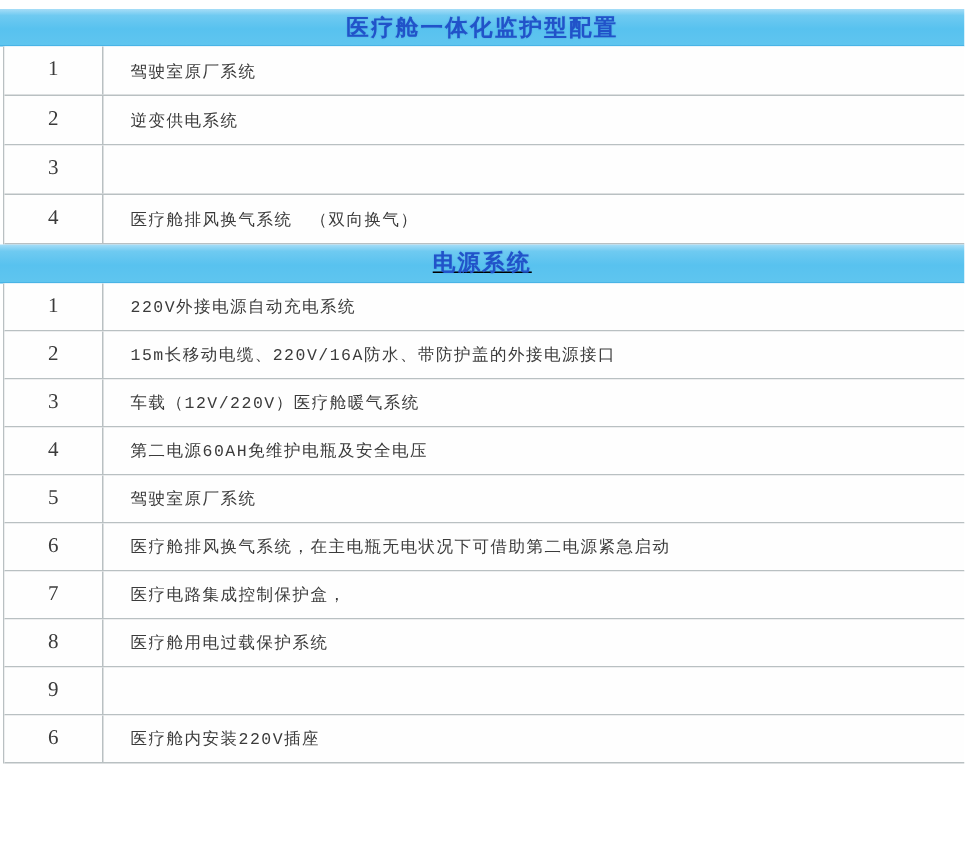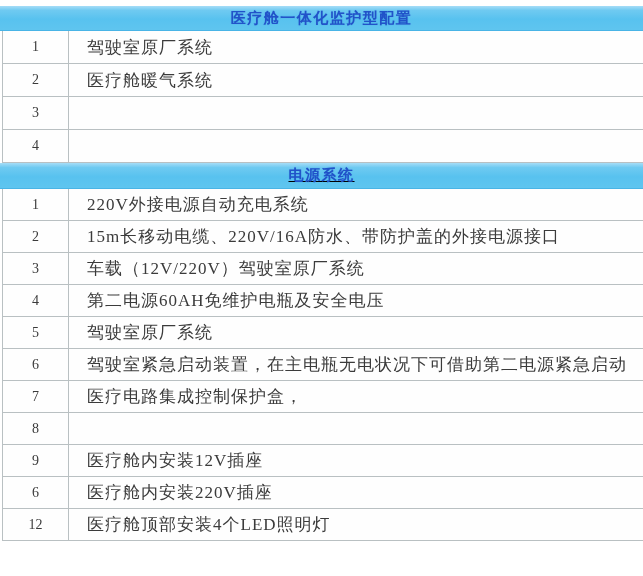--- a/index.html
+++ b/index.html
@@ -47,22 +47,22 @@
     display: flex; align-items: center; justify-content: center;
     border-right: 1px solid #b9c0c2;
     font-family: "Liberation Serif", "DejaVu Serif", serif;
     font-size: 14px;
     color: #3a3a3a;
   }
   .text-cell {
     flex: 1;
     display: flex; align-items: center;
     padding-left: 18px;
-    font-family: Liberation Serif, serif;
-    font-size: 17px;
+    font-family: Liberation Mono, monospace;
+    font-size: 11px;
     color: #3b3b3b;
     letter-spacing: 1px;
     white-space: nowrap;
     overflow: hidden;
   }
 </style>
 </head>
 <body>
 
 <div class="page">
@@ -72,72 +72,69 @@
     <span class="banner-title">医疗舱一体化监护型配置</span>
   </div>
 
   <div class="rows sec-1">
     <div class="row">
       <div class="num-cell">1</div>
       <div class="text-cell">驾驶室原厂系统</div>
     </div>
     <div class="row">
       <div class="num-cell">2</div>
-      <div class="text-cell">医疗舱暖气系统</div>
+      <div class="text-cell">逆变供电系统</div>
     </div>
     <div class="row">
       <div class="num-cell">3</div>
     </div>
     <div class="row">
       <div class="num-cell">4</div>
+      <div class="text-cell">医疗舱排风换气系统　（双向换气）</div>
     </div>
   </div>
 
   <div class="banner banner-2">
     <span class="banner-title">电源系统</span>
   </div>
 
   <div class="rows sec-2">
     <div class="row">
       <div class="num-cell">1</div>
       <div class="text-cell">220V外接电源自动充电系统</div>
     </div>
     <div class="row">
       <div class="num-cell">2</div>
       <div class="text-cell">15m长移动电缆、220V/16A防水、带防护盖的外接电源接口</div>
     </div>
     <div class="row">
       <div class="num-cell">3</div>
-      <div class="text-cell">车载（12V/220V）驾驶室原厂系统</div>
+      <div class="text-cell">车载（12V/220V）医疗舱暖气系统</div>
     </div>
     <div class="row">
       <div class="num-cell">4</div>
       <div class="text-cell">第二电源60AH免维护电瓶及安全电压</div>
     </div>
     <div class="row">
       <div class="num-cell">5</div>
       <div class="text-cell">驾驶室原厂系统</div>
     </div>
     <div class="row">
       <div class="num-cell">6</div>
-      <div class="text-cell">驾驶室紧急启动装置，在主电瓶无电状况下可借助第二电源紧急启动</div>
+      <div class="text-cell">医疗舱排风换气系统，在主电瓶无电状况下可借助第二电源紧急启动</div>
     </div>
     <div class="row">
       <div class="num-cell">7</div>
       <div class="text-cell">医疗电路集成控制保护盒，</div>
     </div>
     <div class="row">
       <div class="num-cell">8</div>
+      <div class="text-cell">医疗舱用电过载保护系统</div>
     </div>
     <div class="row">
       <div class="num-cell">9</div>
-      <div class="text-cell">医疗舱内安装12V插座</div>
     </div>
     <div class="row">
       <div class="num-cell">6</div>
       <div class="text-cell">医疗舱内安装220V插座</div>
     </div>
-    <div class="row">
-      <div class="num-cell">12</div>
-      <div class="text-cell">医疗舱顶部安装4个LED照明灯</div>
-    </div>
   </div>
 </div>
 
 </body></html>

